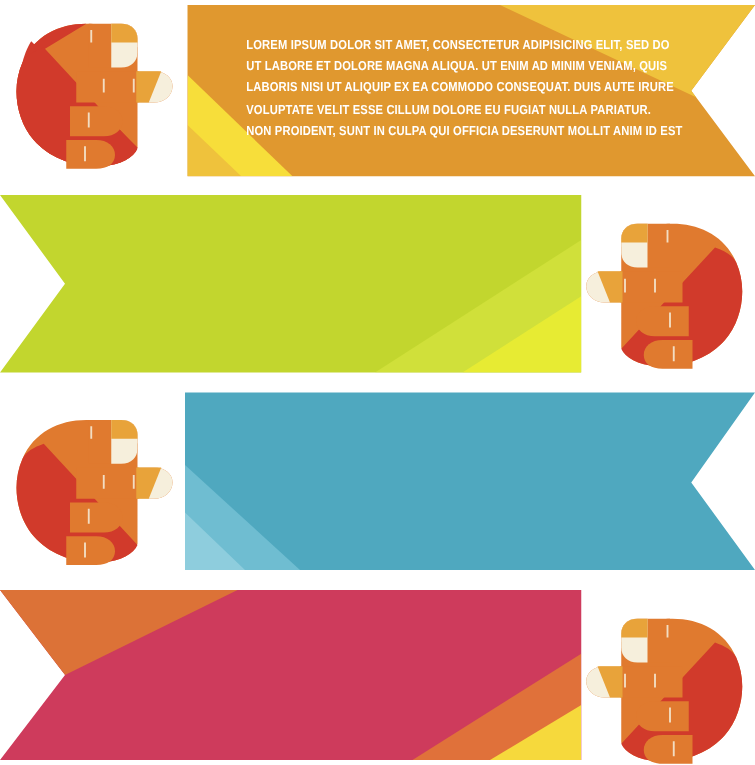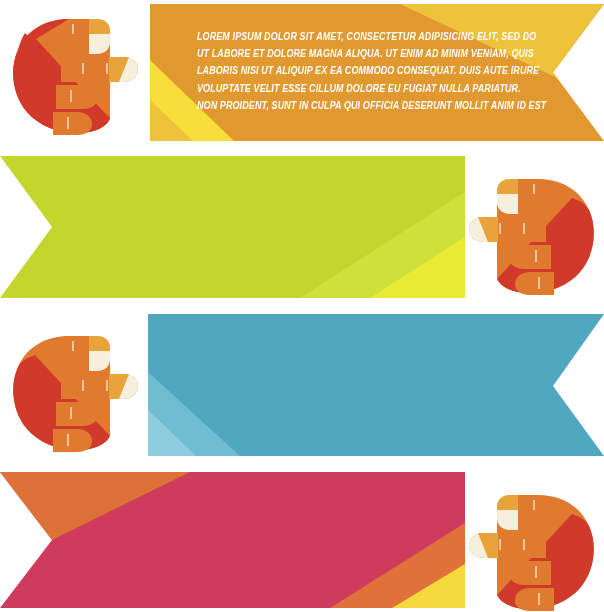--- a/index.html
+++ b/index.html
@@ -5,21 +5,21 @@
   html,body{margin:0;padding:0;}
   body{
     width:604px;height:612px;
     background:#ffffff;
     font-family:"Liberation Sans",sans-serif;
     overflow:hidden;
     position:relative;
   }
   .stage{position:absolute;inset:0;width:604px;height:612px;}
 
-  .banner{position:absolute;font-style:italic;}
+  .banner{position:absolute;}
   .banner svg{display:block;}
 
   .ribbon-text{
     position:absolute;
     color:#ffffff;
     font-family:"Liberation Sans",sans-serif;
     font-weight:bold;
     font-size:10.4px;
     line-height:17.2px;
     letter-spacing:0.15px;

